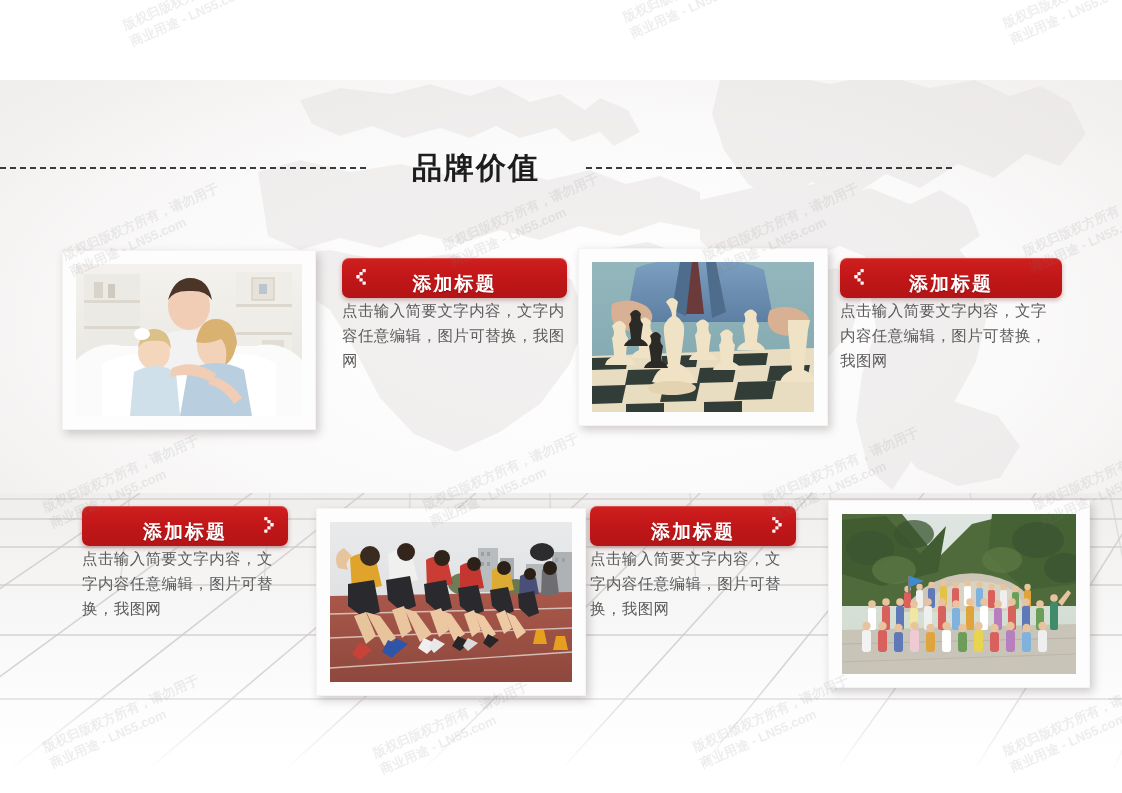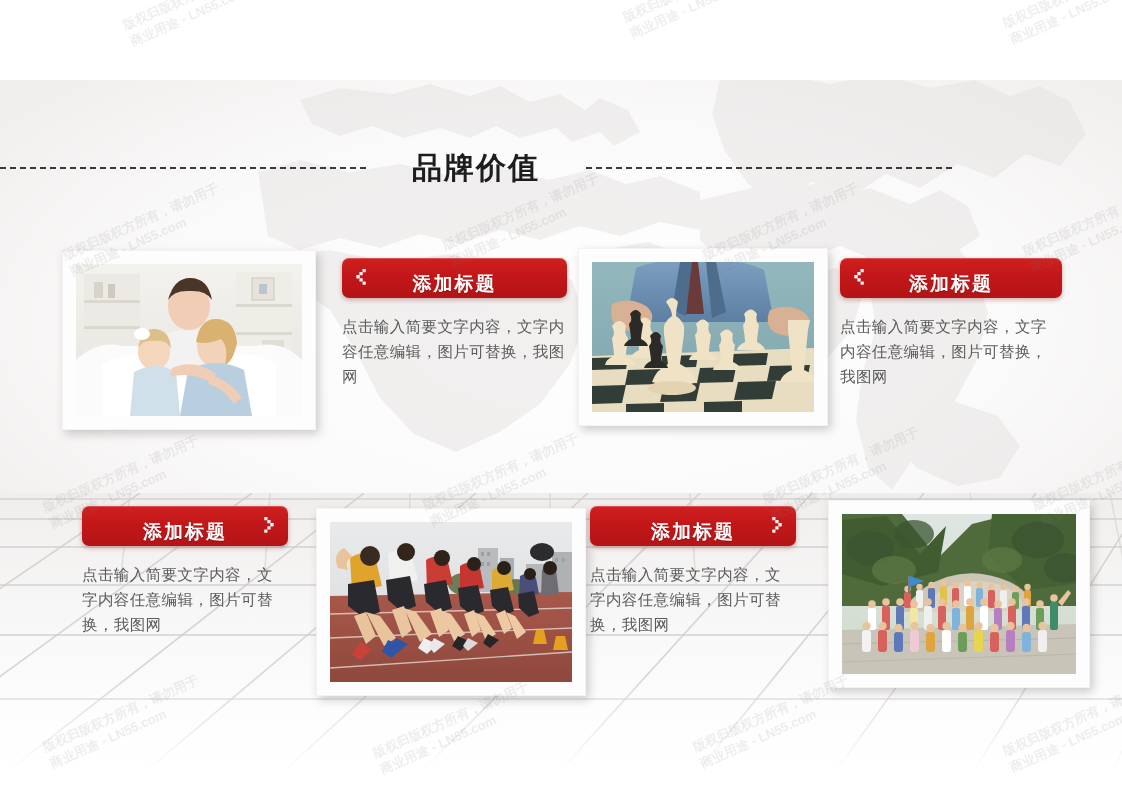--- a/index.html
+++ b/index.html
@@ -86,21 +86,20 @@
   .pill .cap{
     font-family:"DejaVu Sans","Liberation Sans",sans-serif;
     font-size:19px;font-weight:bold;letter-spacing:2px;color:#fff;
     text-shadow:0 1px 1px rgba(100,0,0,.4);
     flex:1;text-align:center;margin-top:11px;
   }
   .chev{width:38px;display:flex;align-items:center;justify-content:center;flex:none;}
   .chev svg{display:block;}
 
   .body-text{
-    margin-top:16px;
     font-family:"Liberation Serif","DejaVu Serif",serif;
     font-size:15.5px;line-height:25px;color:#5b5b5b;
     letter-spacing:.4px;
   }
 
   
   .wm{
     position:absolute;z-index:8;pointer-events:none;
     font-family:"Liberation Sans","DejaVu Sans",sans-serif;
     color:rgba(120,120,120,.13);

